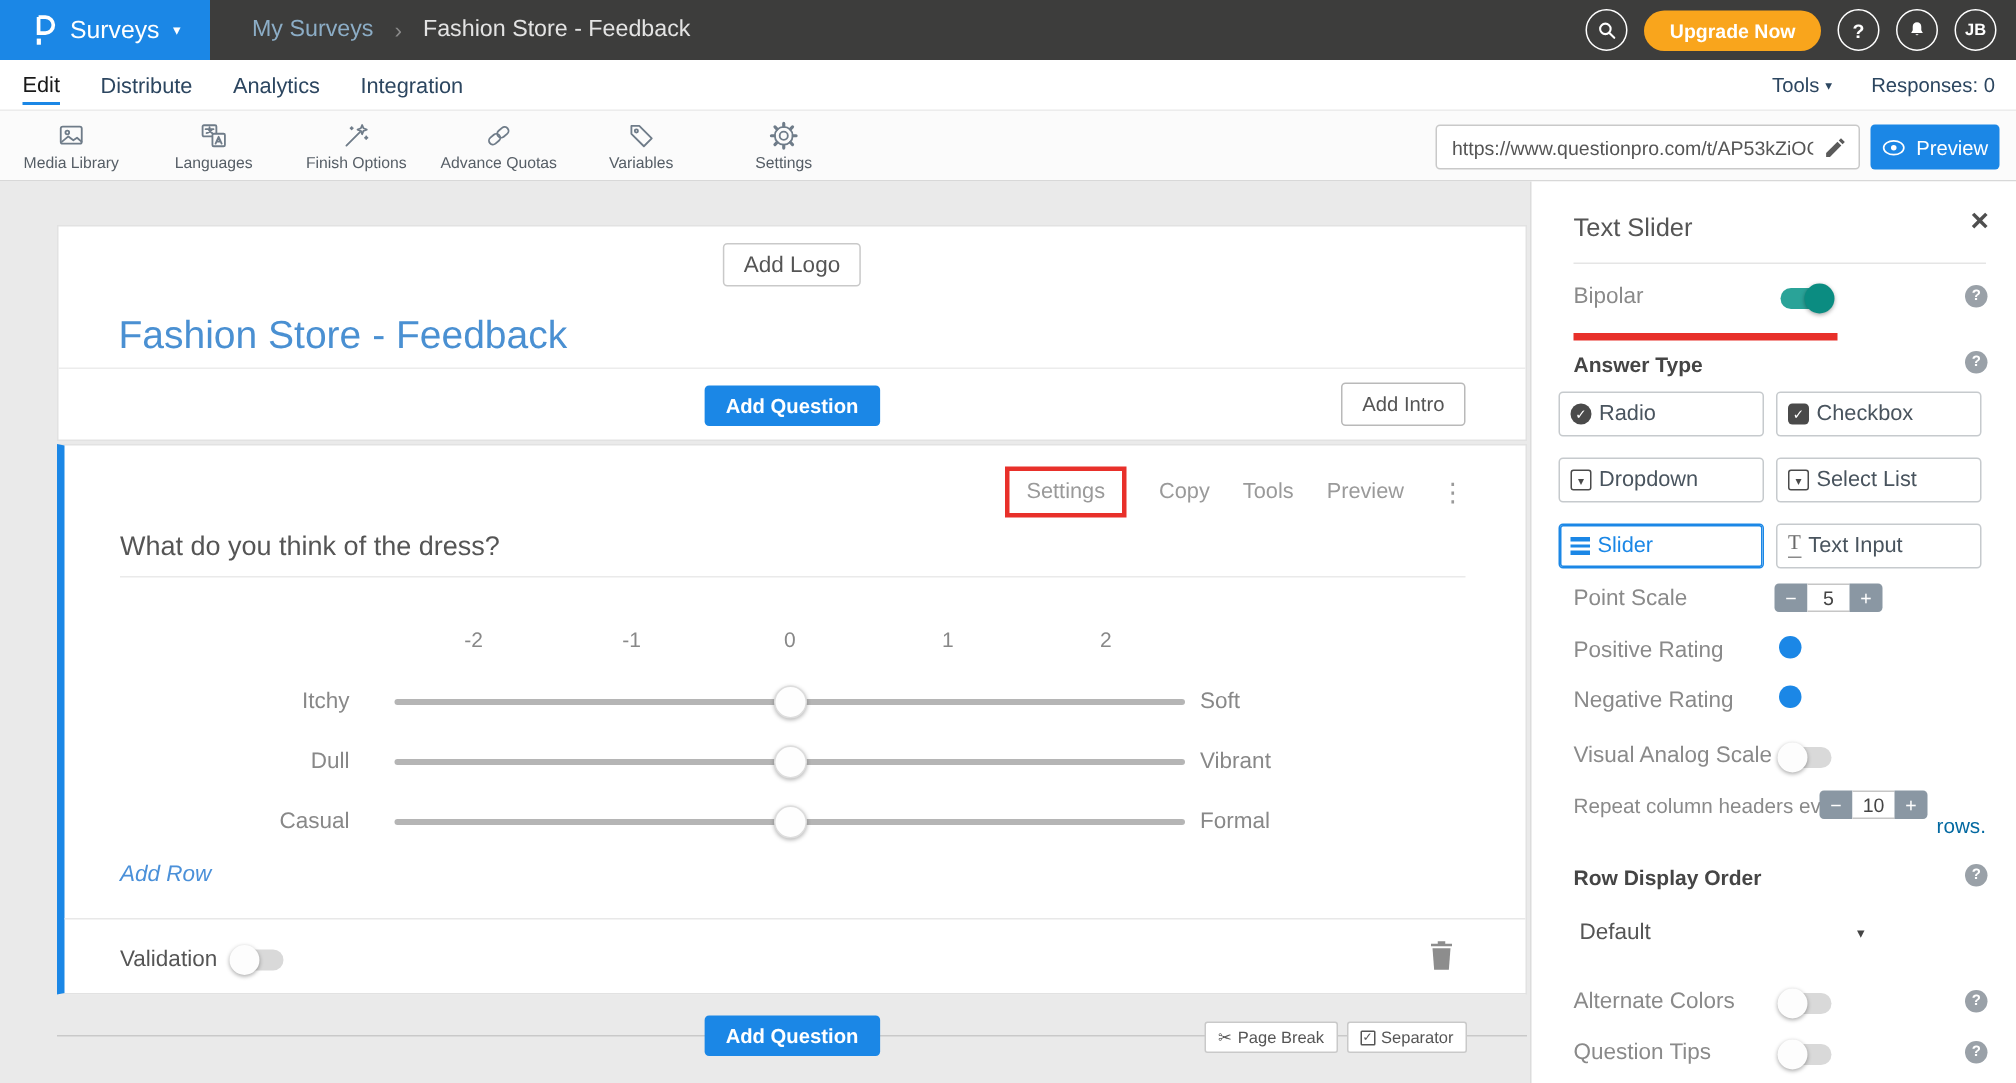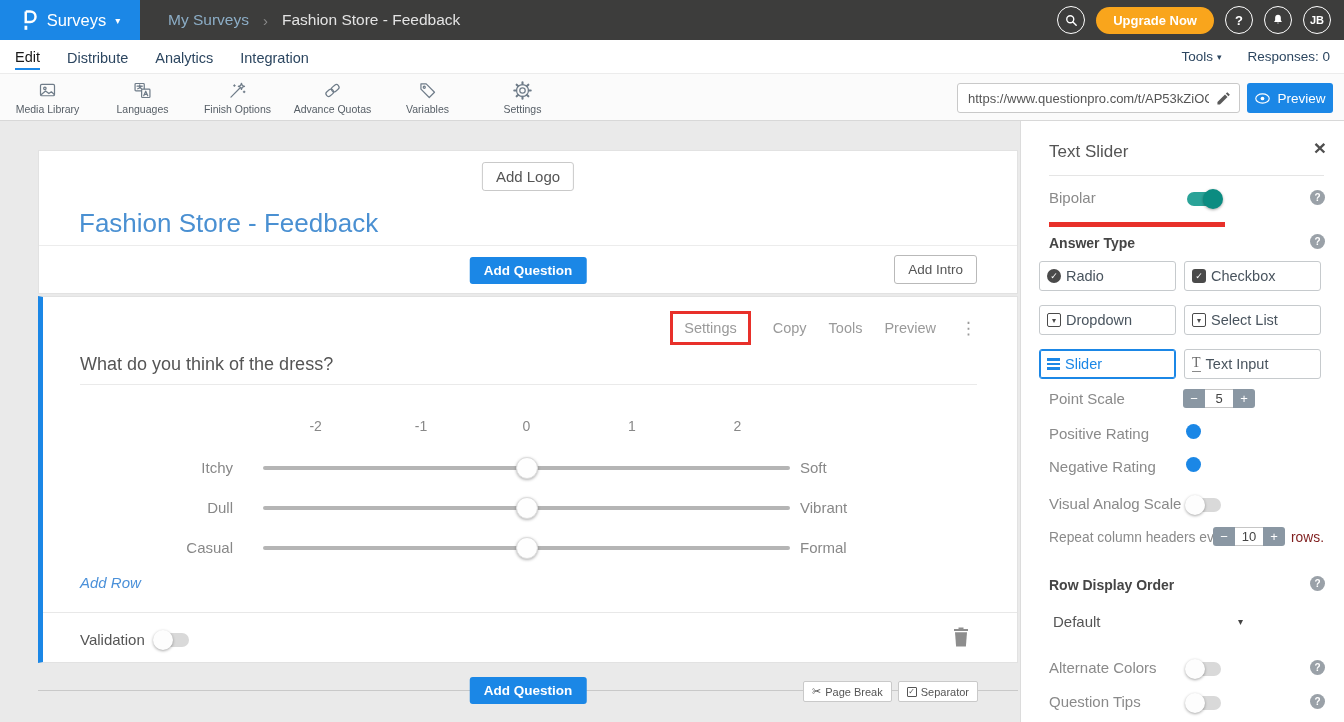--- a/index.html
+++ b/index.html
@@ -382,21 +382,21 @@
   <span class="toggle" style="position:absolute;left:166px;top:377px">
       <span class="knob"></span>
     </span>
 
   <span class="p-label" style="top:409px;font-size:13.8px">Repeat column headers every</span>
   <div class="stepper" style="left:192px;top:406px">
     <button class="step-btn minus">−</button>
     <input class="step-val" value="10" style="">
     <button class="step-btn plus">+</button>
   </div>
-  <span class="p-label" style="left:270px;top:409px;font-size:13.8px;color:#7f1d1d">rows.</span>
+  <span class="p-label" style="left:270px;top:422px;font-size:13.8px;color:#0369a1">rows.</span>
 
   <span class="p-bold" style="top:456px">Row Display Order</span>
   <span class="help" style="top:455px">?</span>
 
   <div class="rdo-select">
     <span>Default</span>
     <span class="sel-caret">▾</span>
   </div>
 
   <span class="p-label" style="top:538px">Alternate Colors</span>

